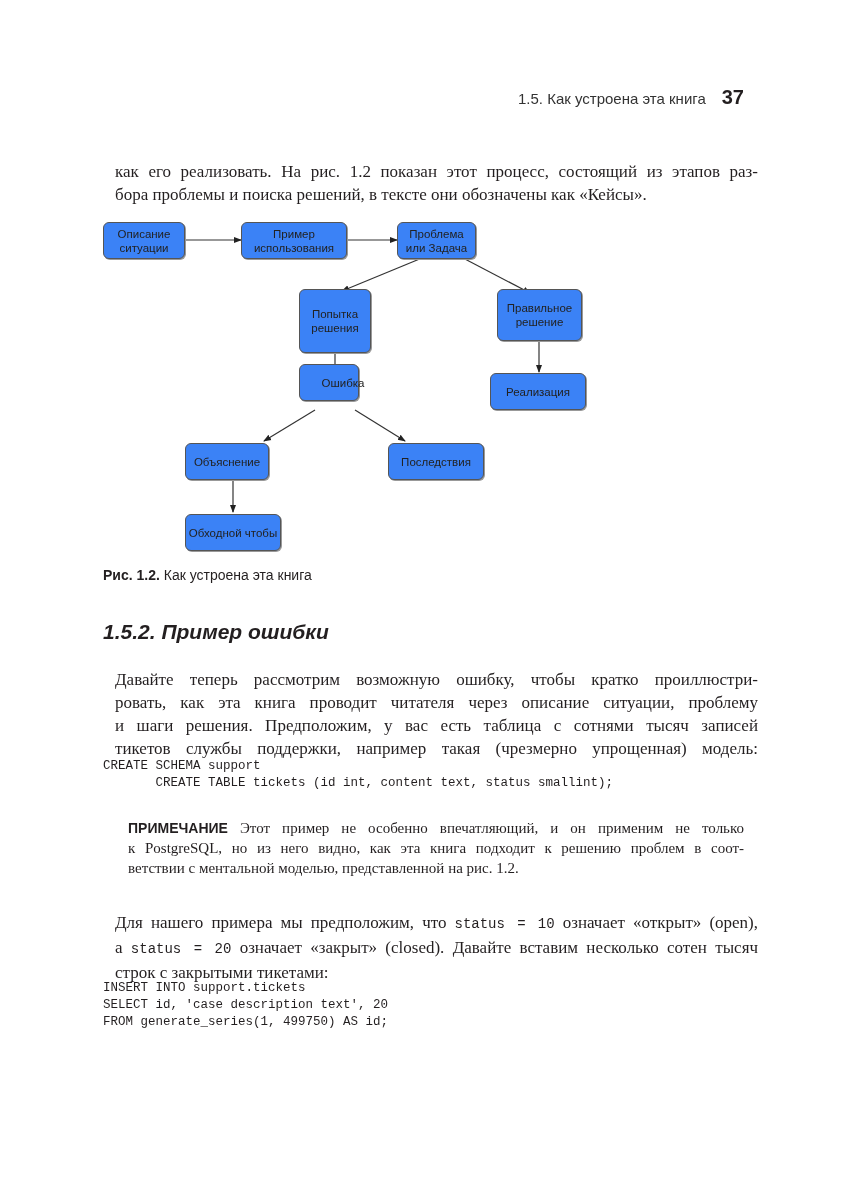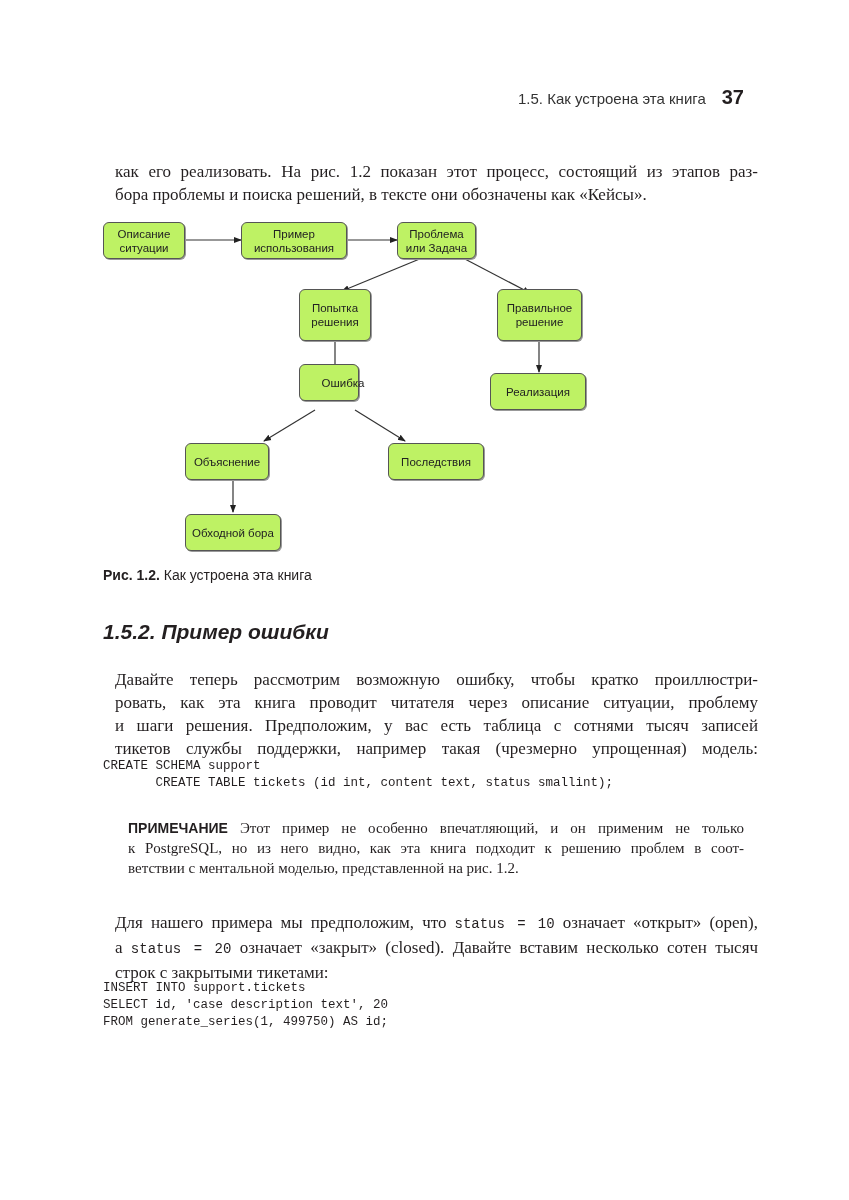--- a/index.html
+++ b/index.html
@@ -4,21 +4,21 @@
 <style>
   html, body { margin: 0; padding: 0; background: #ffffff; }
   body { width: 849px; height: 1200px; position: relative; overflow: hidden; color: #231f20; }
   .running-head { position: absolute; top: 86px; right: 105px; display: flex; align-items: baseline; gap: 16px; }
   .running-title { font-family: "Liberation Sans", sans-serif; font-size: 15px; color: #333; }
   .page-number { font-family: "Liberation Sans", sans-serif; font-size: 20px; font-weight: bold; color: #231f20; }
   .body-text { position: absolute; left: 103px; width: 643px; font-family: "Liberation Serif", serif; font-size: 17px; line-height: 23px; text-align: justify; color: #231f20; margin: 12px; }
   .line { display: block; text-align: justify; text-align-last: justify; white-space: nowrap; }
   .line.last { text-align-last: left; }
   .diagram { position: absolute; left: 100px; top: 215px; width: 500px; height: 340px; }
-  .node { position: absolute; box-sizing: border-box; background: #bef264; border: 1.5px solid #555; border-radius: 6px; font-family: "Liberation Sans", sans-serif; font-size: 11.5px; line-height: 14px; color: #222; display: flex; align-items: center; justify-content: center; text-align: center; box-shadow: 1px 1px 0 #999; }
+  .node { position: absolute; box-sizing: border-box; background: #3b82f6; border: 1.5px solid #555; border-radius: 6px; font-family: "Liberation Sans", sans-serif; font-size: 11.5px; line-height: 14px; color: #222; display: flex; align-items: center; justify-content: center; text-align: center; box-shadow: 1px 1px 0 #999; }
   .node span { white-space: pre-line; }
   .diagram svg { position: absolute; left: 0; top: 0; }
   .caption { position: absolute; left: 103px; top: 567px; font-family: "Liberation Sans", sans-serif; font-size: 14px; color: #231f20; }
   .caption b { font-weight: bold; }
   .section-heading { position: absolute; left: 103px; top: 620px; font-family: "Liberation Sans", sans-serif; font-size: 21px; font-weight: bold; font-style: italic; color: #231f20; margin: 0; }
   .code { position: absolute; left: 103px; font-family: "Liberation Mono", monospace; font-size: 12.5px; line-height: 17px; color: #231f20; white-space: pre; margin: 0; }
   .note { position: absolute; left: 128px; top: 818px; width: 616px; font-family: "Liberation Serif", serif; font-size: 15px; line-height: 20px; color: #231f20; }
   .note-label { font-family: "Liberation Sans", sans-serif; font-weight: bold; font-size: 14px; margin-right: 12px; }
   .inline-code { font-family: "Liberation Mono", monospace; font-size: 14px; }
 </style>
@@ -58,42 +58,42 @@
 ситуации</span>
     </div>
   <div class="node" style="left:141px;top:7px;width:106px;height:37px;">
       <span>Пример
 использования</span>
     </div>
   <div class="node" style="left:297px;top:7px;width:79px;height:37px;justify-content:center;">
       <span>Проблема
 или Задача</span>
     </div>
-  <div class="node" style="left:199px;top:74px;width:72px;height:52px;">
+  <div class="node" style="left:199px;top:74px;width:72px;height:64px;">
       <span>Попытка
 решения</span>
     </div>
   <div class="node" style="left:397px;top:74px;width:85px;height:52px;">
       <span>Правильное
 решение</span>
     </div>
   <div class="node" style="left:199px;top:149px;width:60px;height:37px;padding-left:28px;">
       <span>Ошибка</span>
     </div>
   <div class="node" style="left:390px;top:158px;width:96px;height:37px;">
       <span>Реализация</span>
     </div>
   <div class="node" style="left:85px;top:228px;width:84px;height:37px;">
       <span>Объяснение</span>
     </div>
   <div class="node" style="left:288px;top:228px;width:96px;height:37px;">
       <span>Последствия</span>
     </div>
   <div class="node" style="left:85px;top:299px;width:96px;height:37px;">
-      <span>Обходной бора</span>
+      <span>Обходной чтобы</span>
     </div>
 </div>
 
 <div class="caption">
   <b>Рис. 1.2.</b><span> Как устроена эта книга</span>
 </div>
 
 <h2 class="section-heading">1.5.2. Пример ошибки</h2>
 
 <p class="body-text" style="top:656px;">

